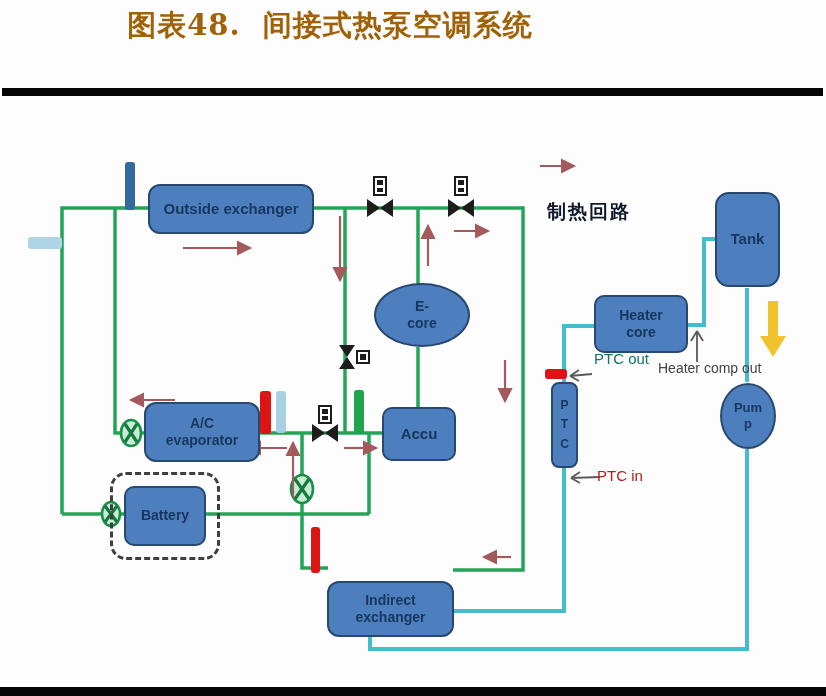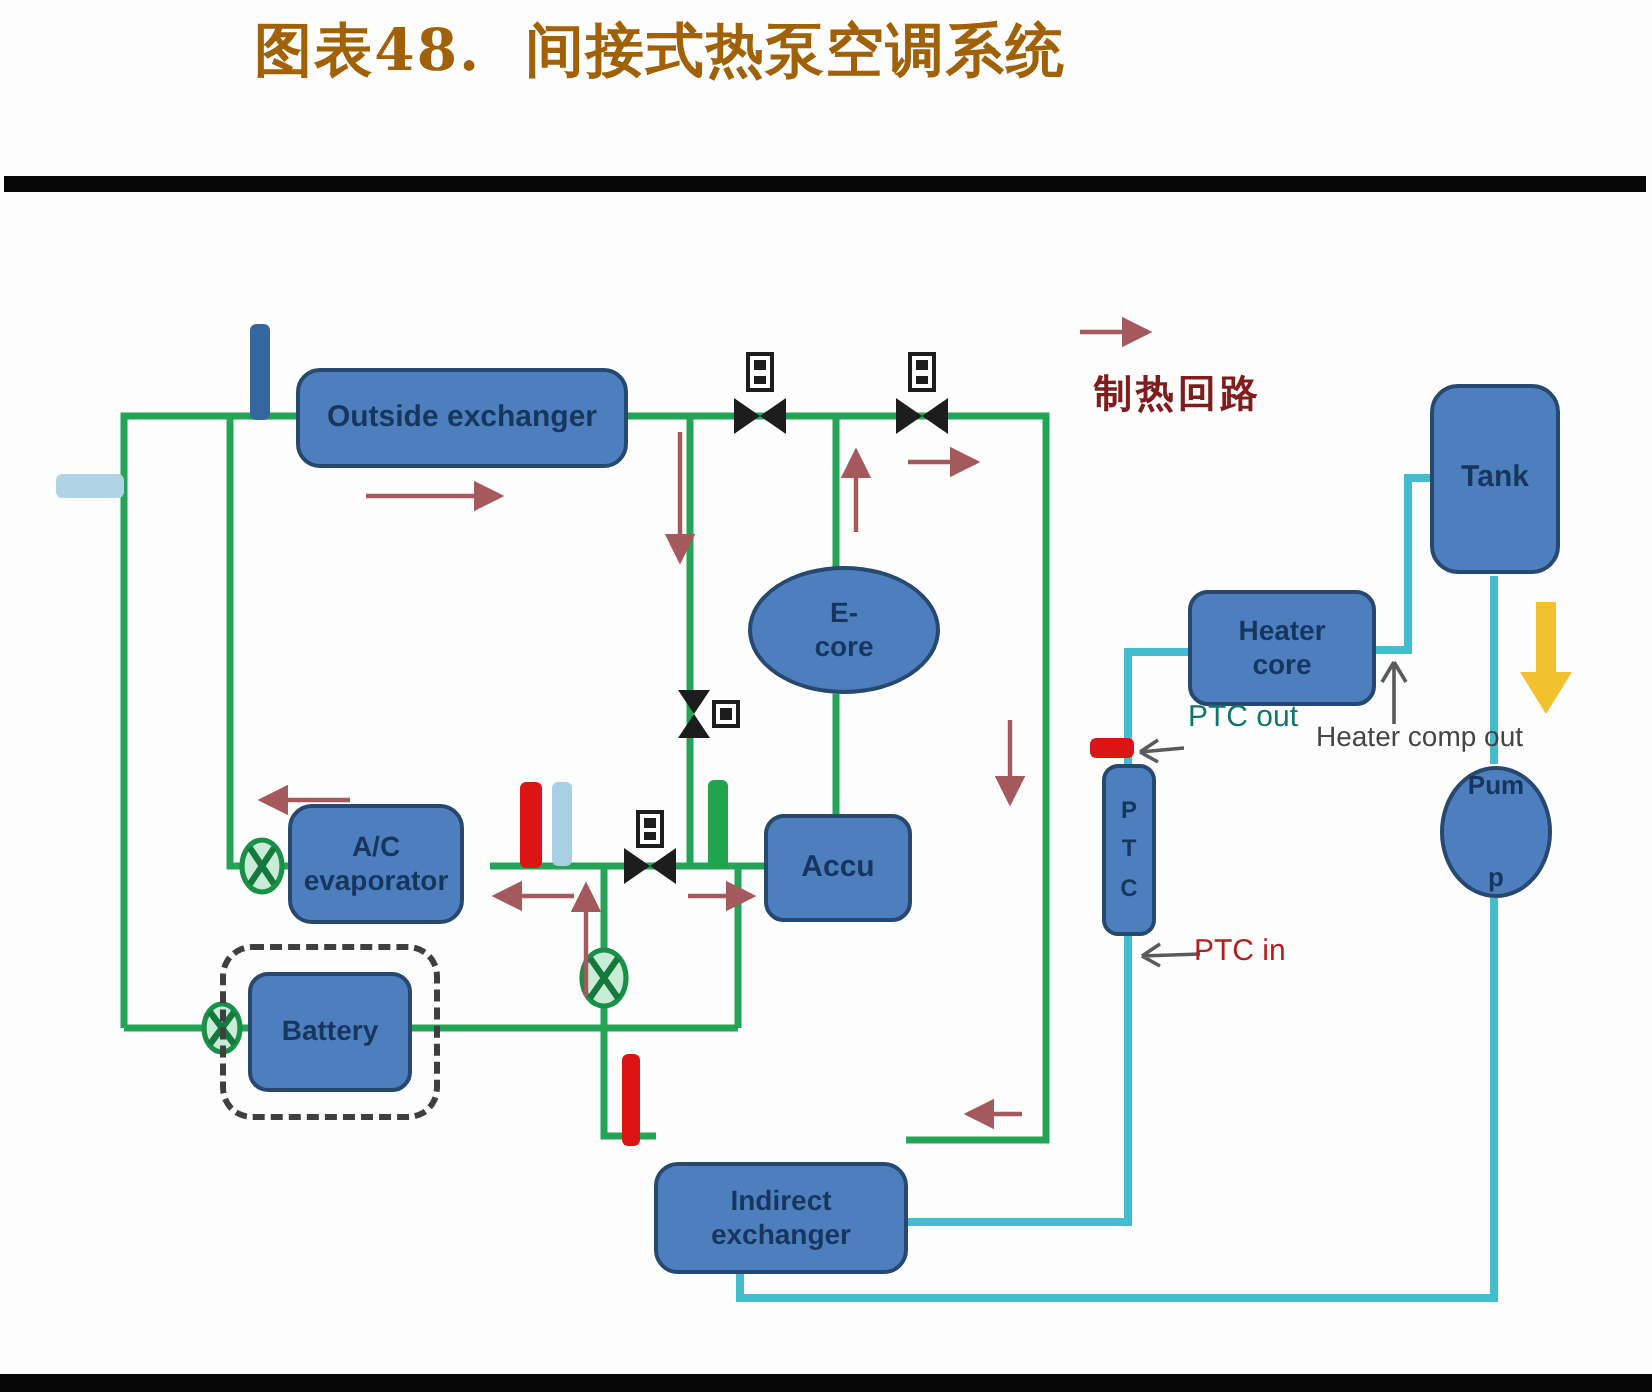--- a/index.html
+++ b/index.html
@@ -153,21 +153,21 @@
 
   <div class="node" style="left:374px;top:283px;width:96px;height:64px;border-radius:50%;font-size:14px;">
     <span>E-</span>
     <span>core</span>
   </div>
 
   <div class="node" style="left:382px;top:407px;width:74px;height:54px;border-radius:10px;font-size:15px;">
     <span>Accu</span>
   </div>
 
-  <div class="node" style="left:144px;top:402px;width:88px;height:60px;border-radius:12px;font-size:14px;">
+  <div class="node" style="left:144px;top:402px;width:116px;height:60px;border-radius:12px;font-size:14px;">
     <span>A/C</span>
     <span>evaporator</span>
   </div>
 
   <div class="battery-wrap" style="left:110px;top:472px;width:110px;height:88px;"></div>
   <div class="node" style="left:124px;top:486px;width:82px;height:60px;border-radius:10px;font-size:14px;">
     <span>Battery</span>
   </div>
 
   <div class="node" style="left:327px;top:542px;width:127px;height:56px;border-radius:12px;font-size:14px;margin-top:39px;">
@@ -177,31 +177,31 @@
 
   <div class="node" style="left:594px;top:295px;width:94px;height:58px;border-radius:10px;font-size:14px;">
     <span>Heater</span>
     <span>core</span>
   </div>
 
   <div class="node" style="left:715px;top:192px;width:65px;height:95px;border-radius:14px;font-size:15px;">
     <span>Tank</span>
   </div>
 
-  <div class="node" style="left:720px;top:383px;width:56px;height:66px;border-radius:50%;font-size:13px;justify-content:space-between;">
+  <div class="node" style="left:720px;top:383px;width:56px;height:66px;border-radius:50%;font-size:13px;">
     <span>Pum</span>
     <span>p</span>
   </div>
 
   <div class="node" style="left:551px;top:382px;width:27px;height:86px;border-radius:8px;font-size:12px;line-height:1.6;">
     <span>P</span>
     <span>T</span>
     <span>C</span>
   </div>
 
-  <div class="lbl" style="left:547px;top:184px;font-size:19px;letter-spacing:2px;font-weight:bold;color:#7f1d1d;">制热回路</div>
+  <div class="lbl" style="left:547px;top:199px;font-size:19px;letter-spacing:2px;font-weight:bold;color:#0f172a;">制热回路</div>
   <div class="lbl" style="left:594px;top:350px;font-size:15px;color:#0f766e;">PTC out</div>
   <div class="lbl" style="left:597px;top:467px;font-size:15px;color:#b91c1c;">PTC in</div>
   <div class="lbl" style="left:658px;top:360px;font-size:14px;color:#444444;">Heater comp out</div>
 
   <div class="rule-bottom"></div>
 
 </div>
 
 </body></html>

